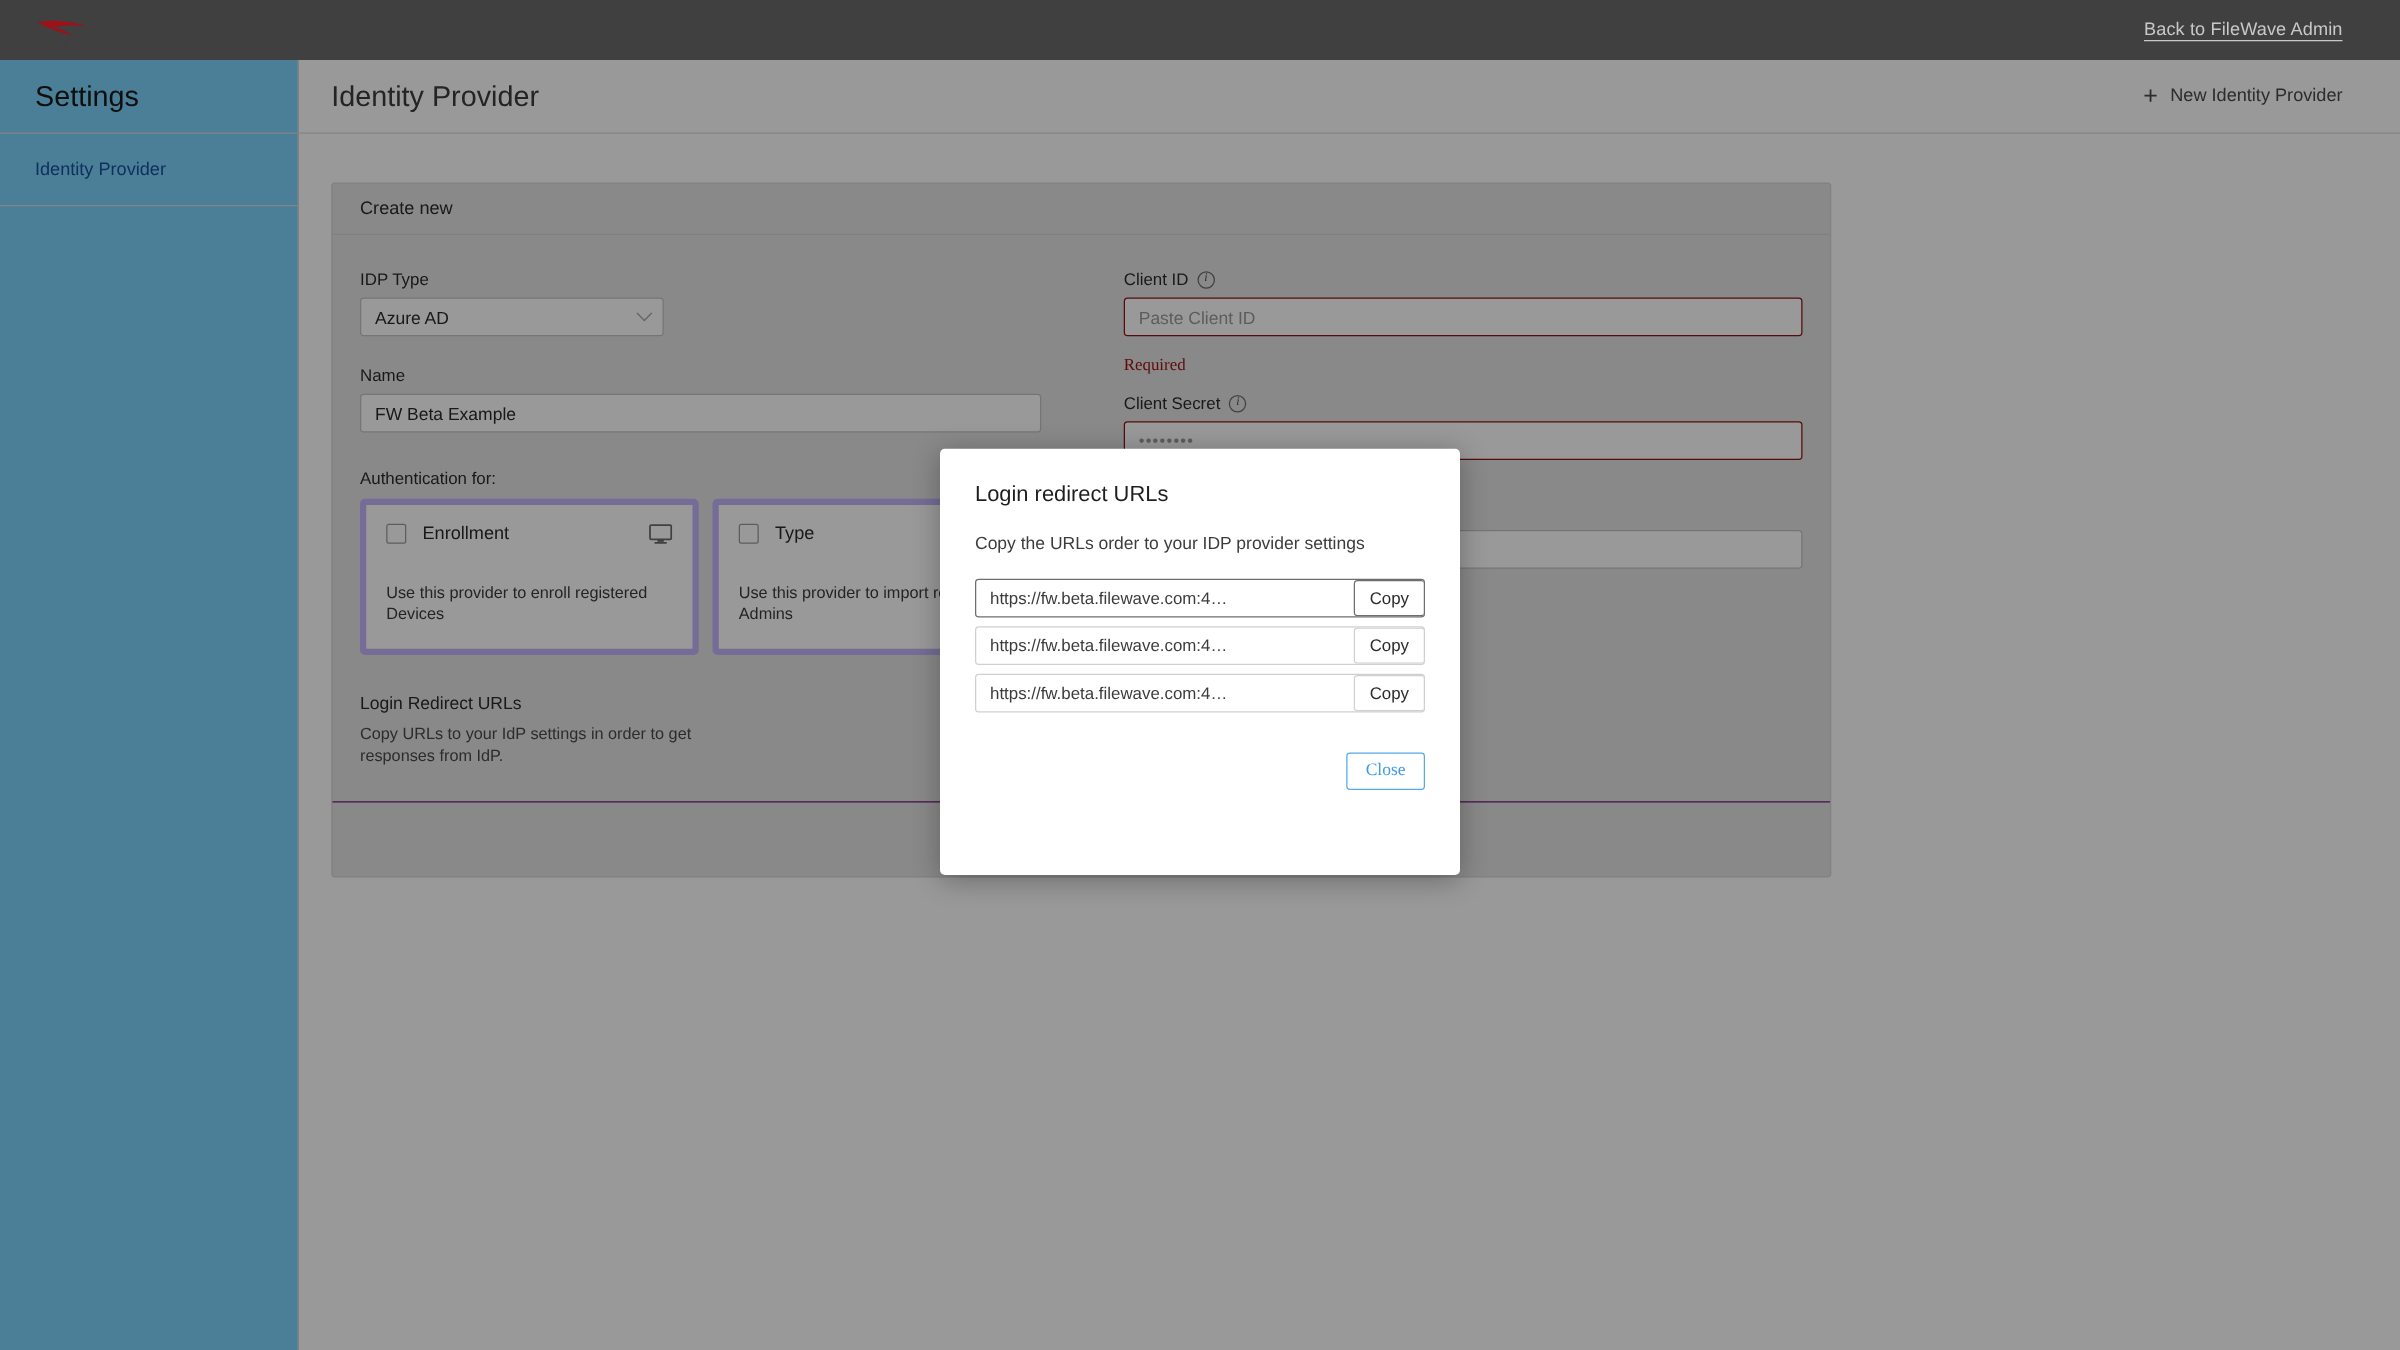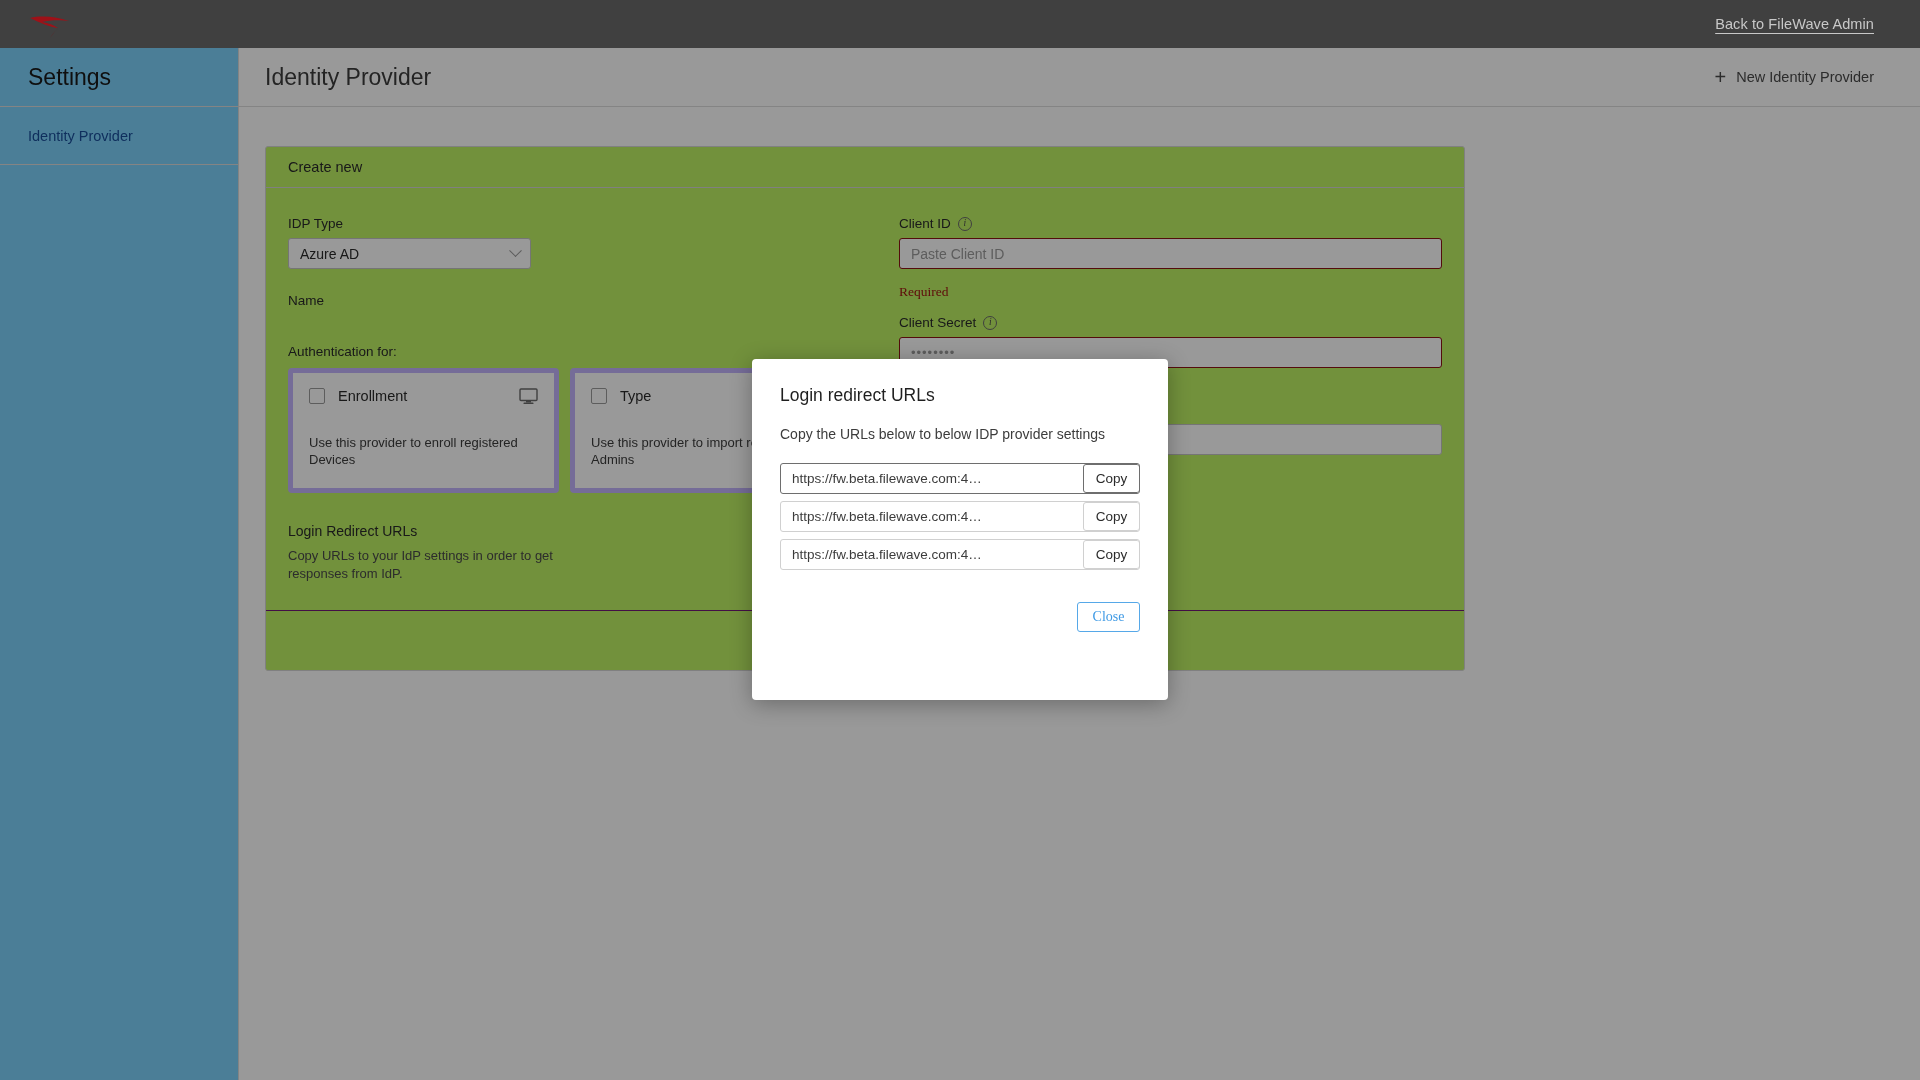--- a/index.html
+++ b/index.html
@@ -52,21 +52,21 @@
     padding: 0 46px 0 26px;
   }
   .content-head h2 { font-size: 23px; font-weight: 400; color: #3c3c3c; }
   .new-idp { display: flex; align-items: center; gap: 10px; cursor: pointer; }
   .new-idp .plus { font-size: 20px; color: #4a4a4a; line-height: 1; font-weight: 300; }
   .new-idp .lbl { font-size: 14.5px; color: #4a4a4a; }
 
   
   .card {
     position: absolute; left: 26px; top: 98px; width: 1200px;
-    background: #bef264; border: 1px solid #d6d6d6; border-radius: 3px;
+    background: #e5e5e5; border: 1px solid #d6d6d6; border-radius: 3px;
   }
   .card-head {
     height: 41px; display: flex; align-items: center; padding-left: 22px;
     border-bottom: 1px solid #d6d6d6;
   }
   .card-head span { font-size: 14.5px; color: #2b2b2b; }
   .card-body { padding: 28px 22px 0 22px; display: flex; }
   .col-left { width: 560px; }
   .col-right { width: 545px; margin-left: 53px; }
 
@@ -215,20 +215,23 @@
             </div>
             <div class="select">
               <span>Azure AD</span>
               <span class="chev"></span>
             </div>
 
             <div class="gap-24"></div>
 
             <div class="fld-label">
               <span>Name</span>
+            </div>
+            <div class="input" style="width:545px;">
+              <span>FW Beta Example</span>
             </div>
 
             <div class="gap-30"></div>
 
             <div class="auth-label">Authentication for:</div>
             <div class="auth-row">
 
               <div class="auth-card">
                 <div class="auth-top">
                   <div class="cbx"></div>
@@ -309,21 +312,21 @@
         </div>
       </div>
 
     </div>
   </div>
 
   <div class="overlay"></div>
 
   <div class="modal">
     <div class="modal-title">Login redirect URLs</div>
-    <div class="modal-sub">Copy the URLs below to below IDP provider settings</div>
+    <div class="modal-sub">Copy the URLs order to your IDP provider settings</div>
 
     <div class="url-list">
 
       <div class="url-row focused">
         <span class="url-text">https://fw.beta.filewave.com:4…</span>
         <button class="copy-btn">Copy</button>
       </div>
 
       <div class="url-row">
         <span class="url-text">https://fw.beta.filewave.com:4…</span>

